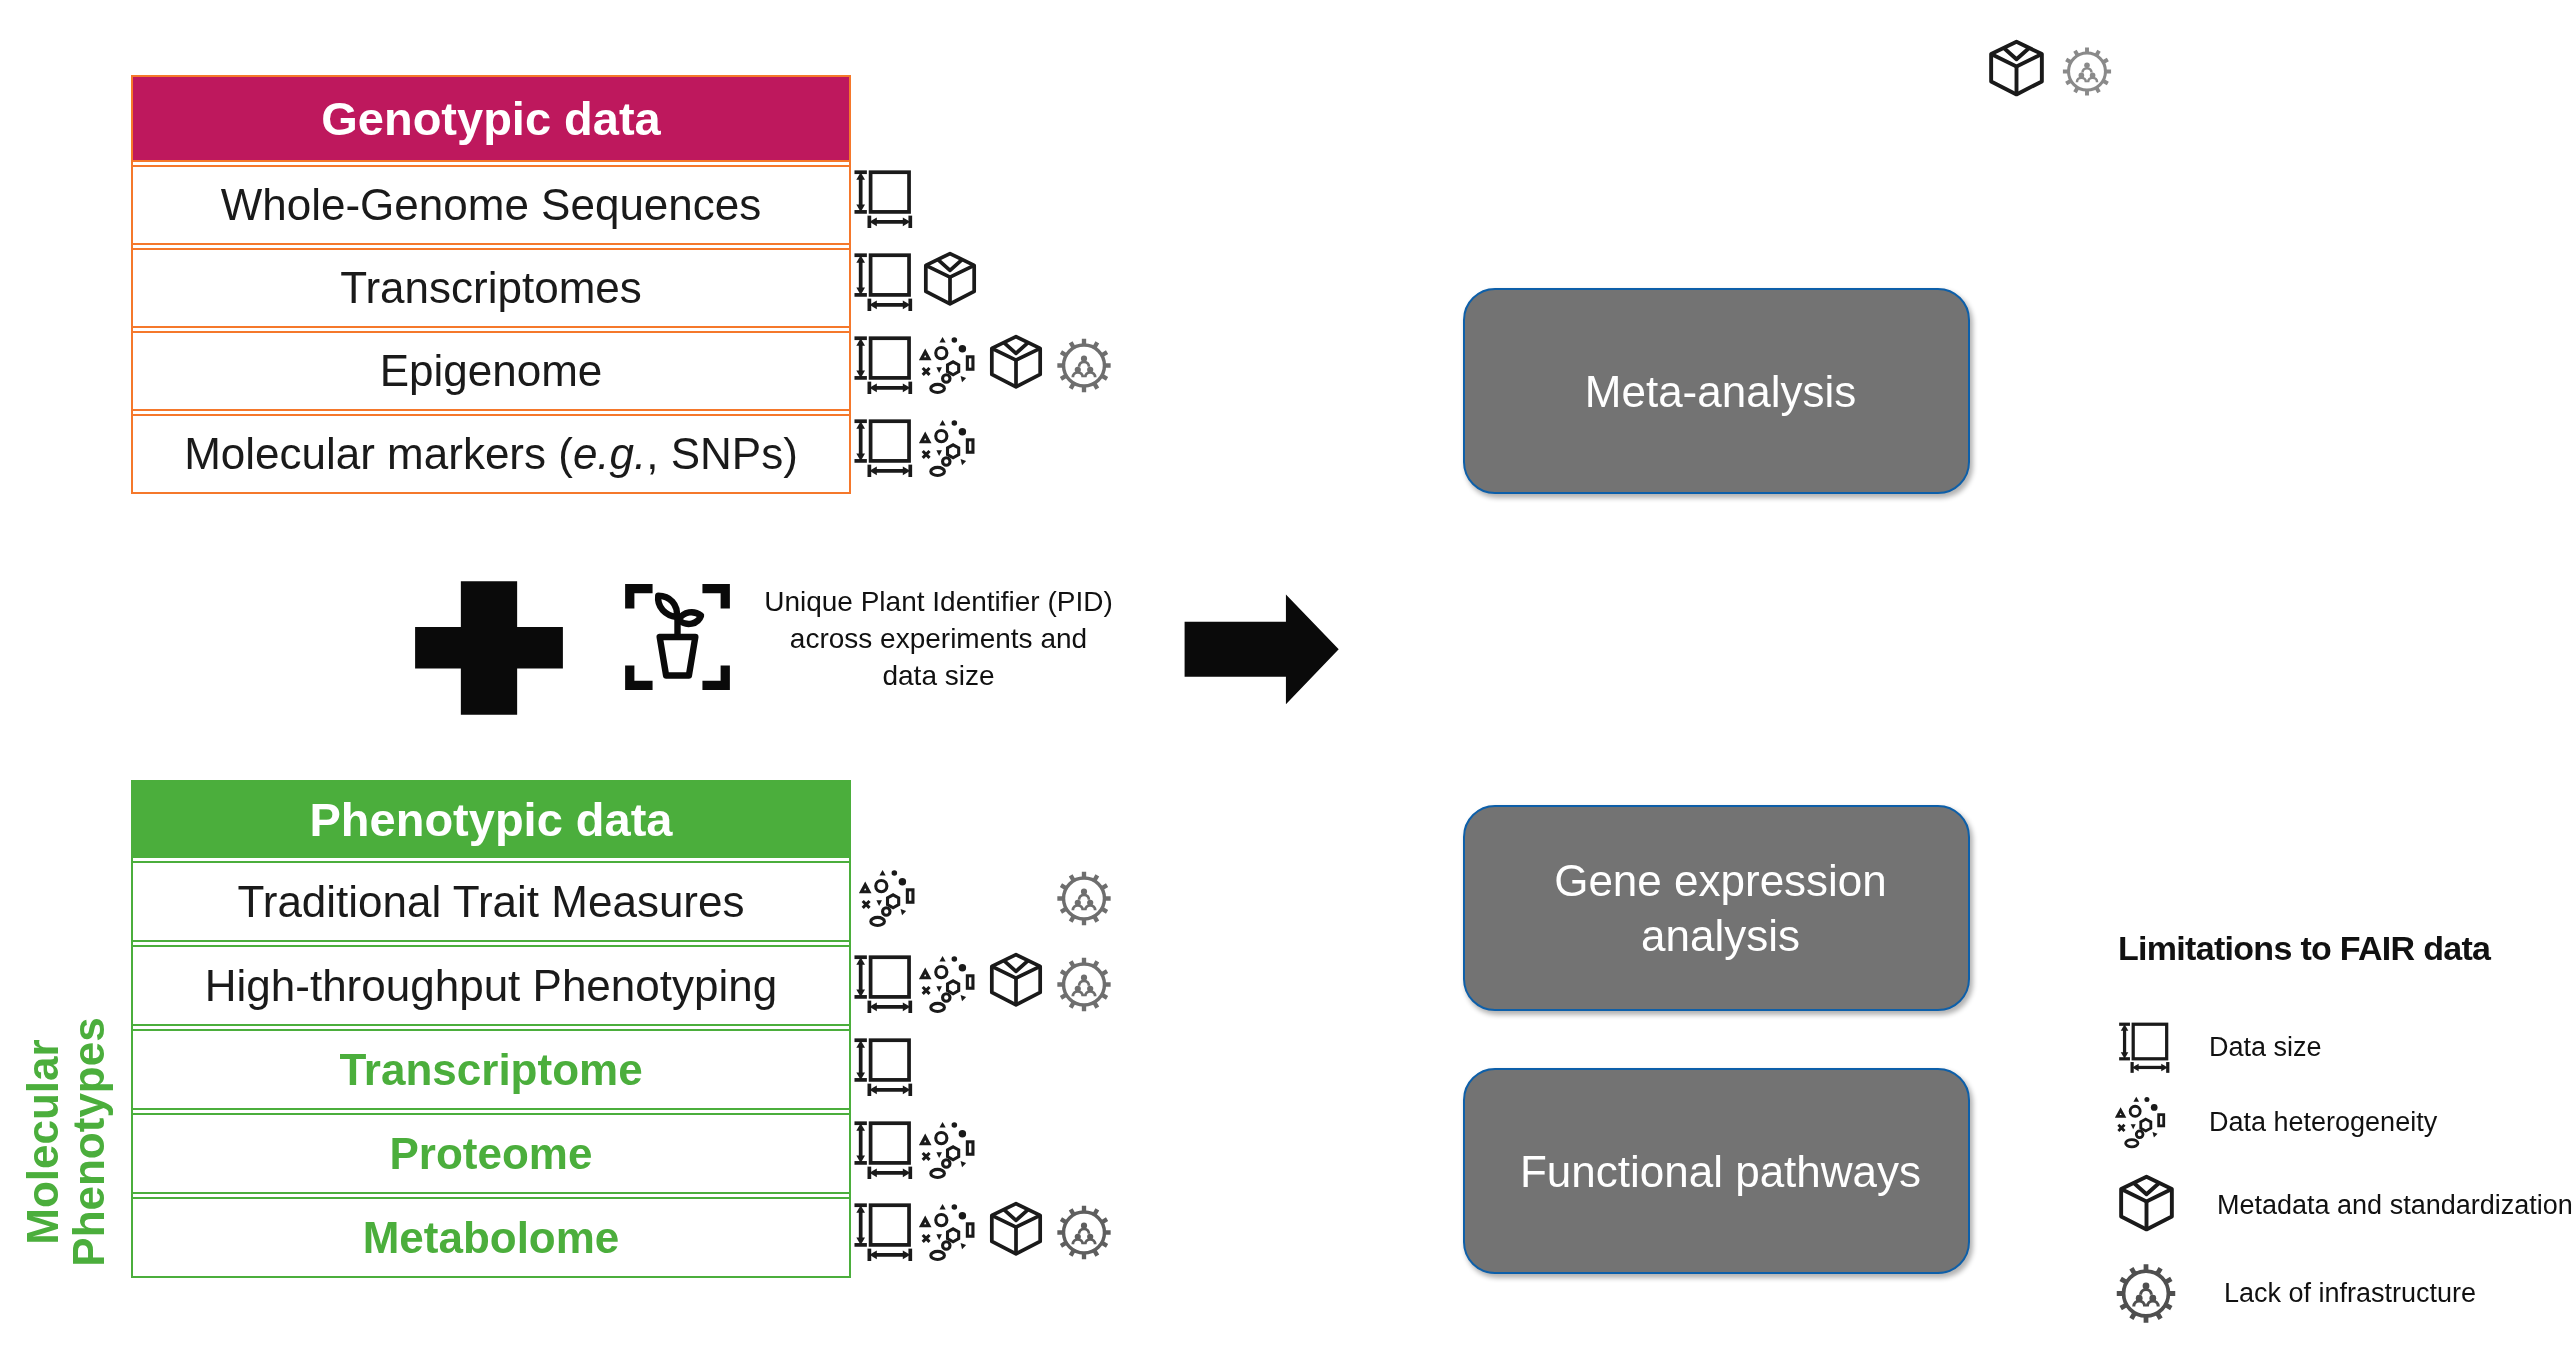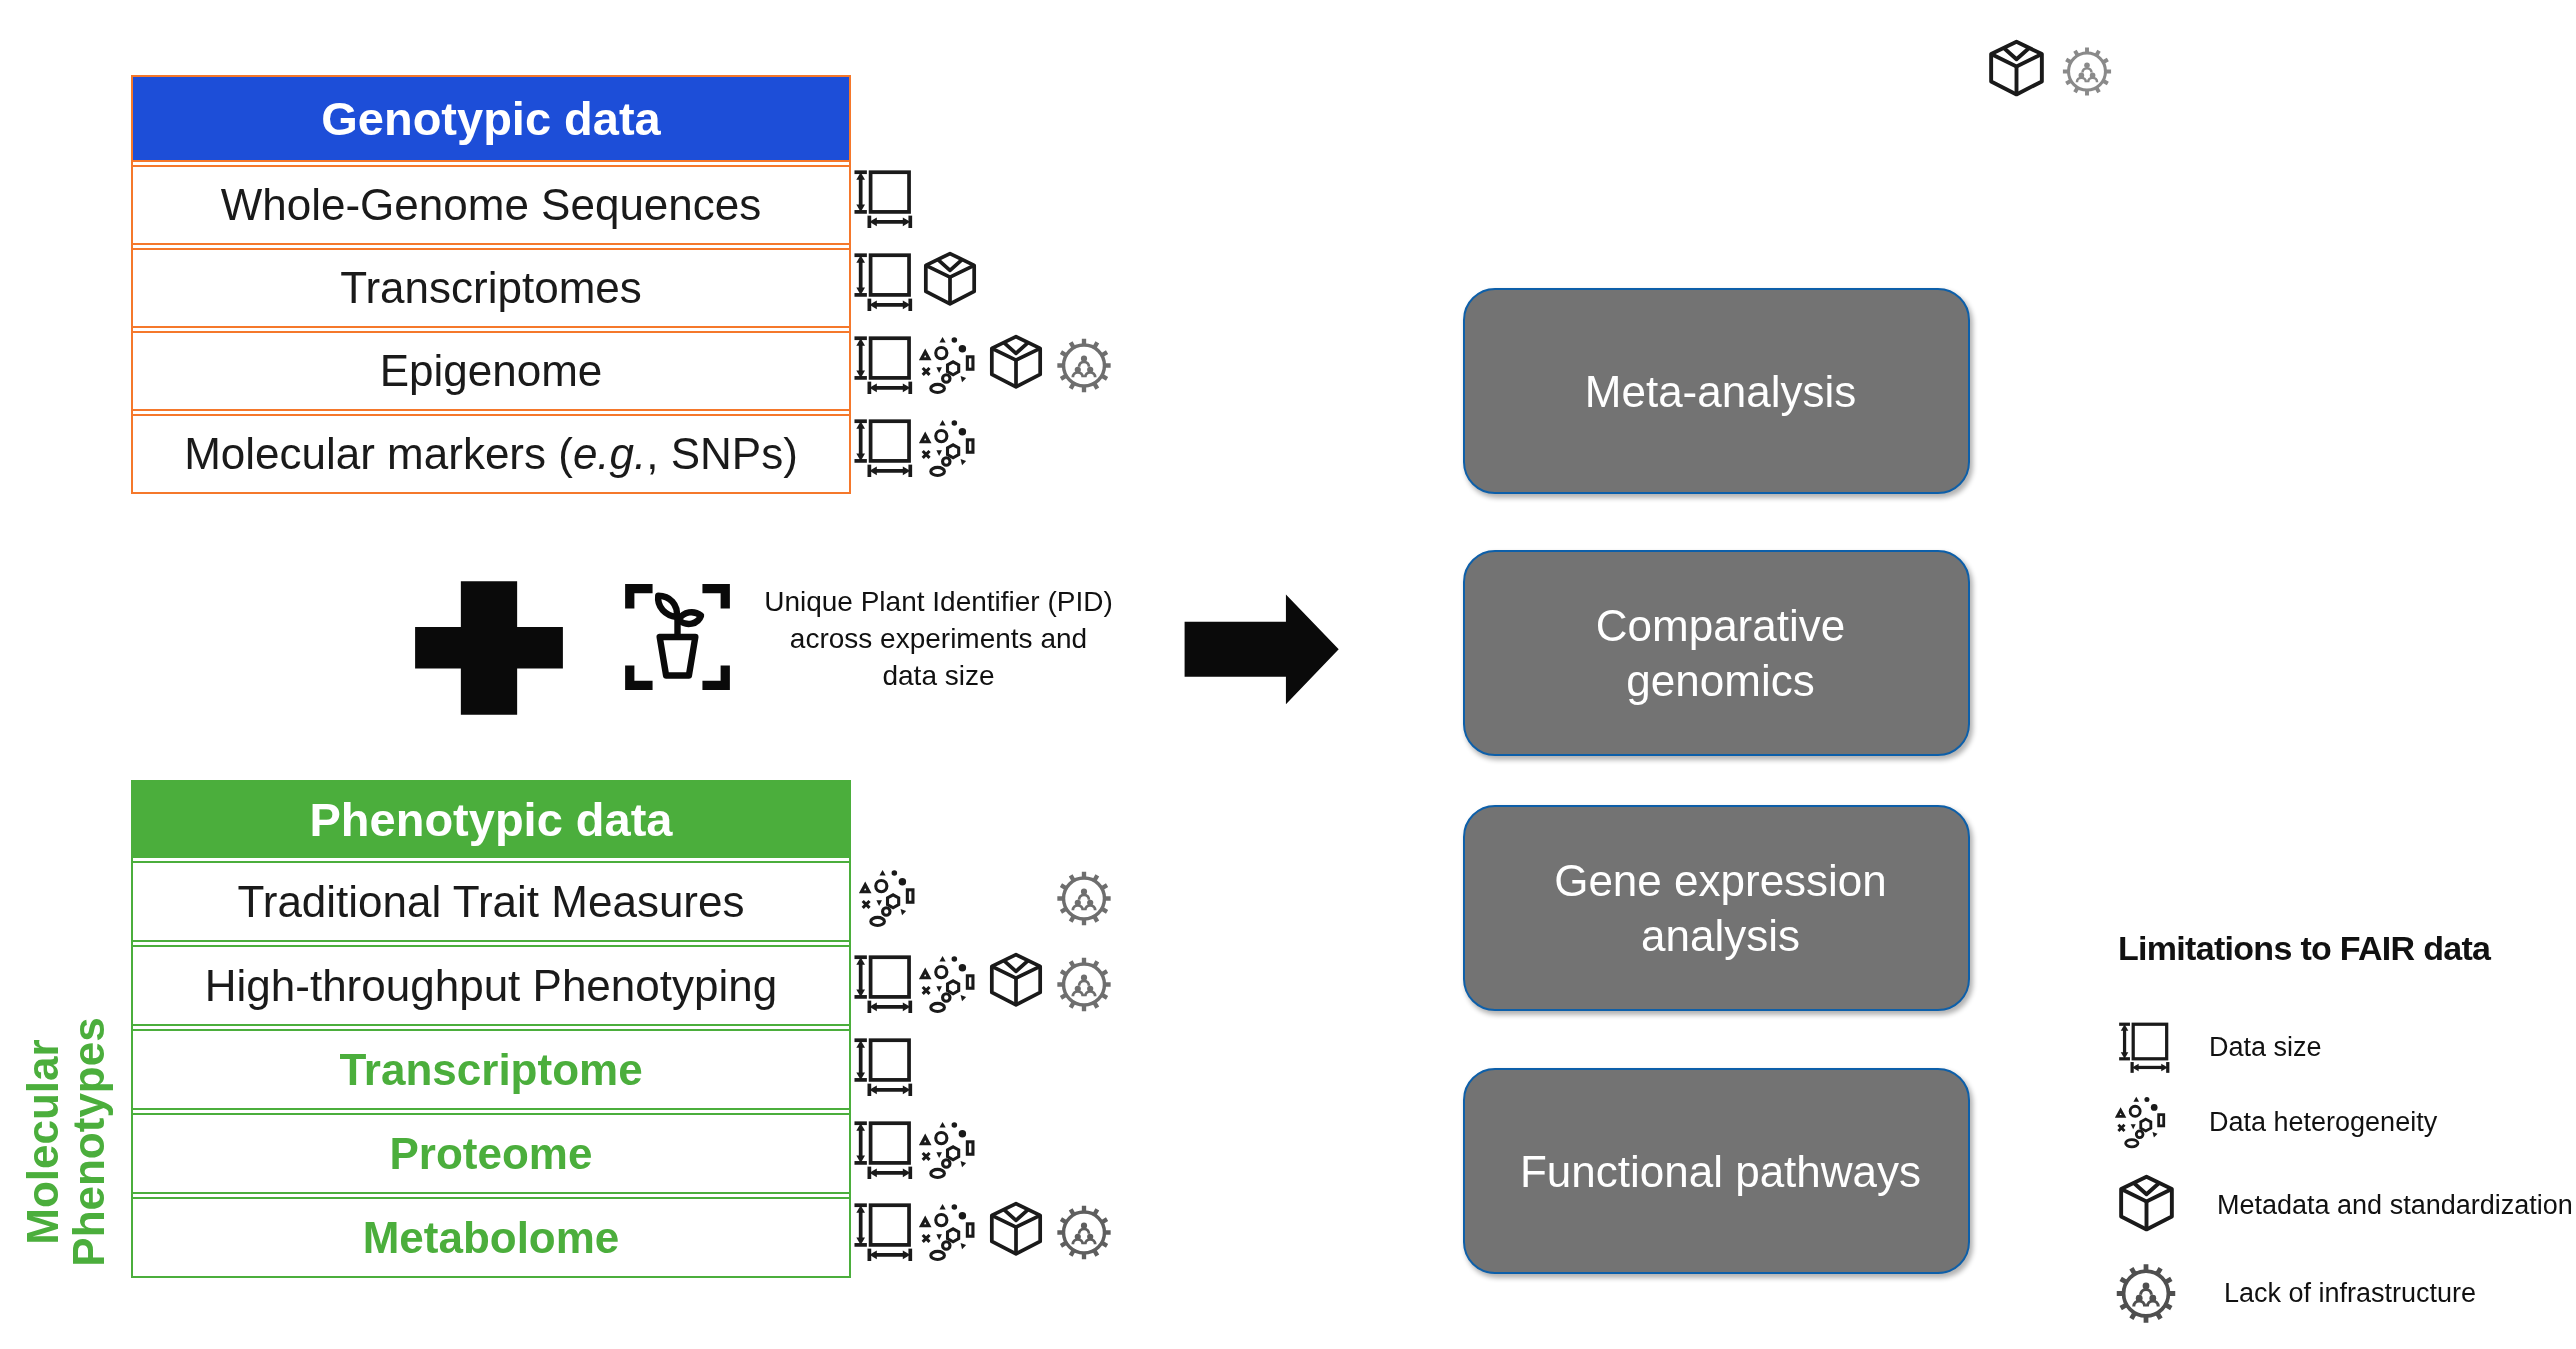--- a/index.html
+++ b/index.html
@@ -4,21 +4,21 @@
 <style>
   html,body{margin:0;padding:0;background:#ffffff;}
   body{font-family:"Liberation Sans", sans-serif;}
   #canvas{position:relative;width:2576px;height:1350px;background:#ffffff;overflow:hidden;}
 
   
   .dtable{position:absolute;width:720px;background:#fff;box-sizing:border-box;}
   .dtable .hdr{display:flex;align-items:center;justify-content:center;color:#fff;font-weight:bold;box-sizing:border-box;}
   .dtable .row{display:flex;align-items:center;justify-content:center;background:#fff;box-sizing:border-box;color:#1a1a1a;}
   .gen{left:131px;top:75px;border:2.1px solid #F5782B;}
-  .gen .hdr{height:83px;background:#1d4ed8;font-size:47px;}
+  .gen .hdr{height:83px;background:#be185d;font-size:47px;}
   .gen .row{height:83px;font-size:44px;border-top:7px double #F5782B;}
   .phe{left:131px;top:780px;border:2.1px solid #4BAE3C;}
   .phe .hdr{height:74px;background:#4BAE3C;font-size:47px;}
   .phe .row{height:84px;font-size:44px;border-top:7px double #4BAE3C;}
   .row.greenrow{color:#4BAE3C;font-weight:bold;}
 
   
   .vlabel{position:absolute;left:-104px;top:1089px;width:339px;height:106px;
           transform:rotate(-90deg);display:flex;align-items:center;justify-content:center;
           color:#4BAE3C;font-weight:bold;font-size:44px;line-height:1.05;text-align:center;white-space:pre-line;}
@@ -274,24 +274,20 @@
   <span class="ic" style="left:1984px;top:37px;width:65px;height:68px;"><svg viewBox="0 0 92 96" width="65" height="68">
         <use href="#i-cube"></use>
       </svg></span>
   <span class="ic" style="left:2059px;top:42px;width:56px;height:59px;color:#8a8a8a;"><svg viewBox="0 0 80 84" width="56" height="59">
         <use href="#i-gear"></use>
       </svg></span>
 
   <div class="abox blue b1">
     <span>Meta-analysis</span>
   </div>
-  <div class="abox blue b2">
-    <span>Comparative
-genomics</span>
-  </div>
   <div class="abox blue b3">
     <span>Gene expression
 analysis</span>
   </div>
   <div class="abox blue b4">
     <span>Functional pathways</span>
   </div>
 
   <div class="legend-title">Limitations to FAIR data</div>
 

